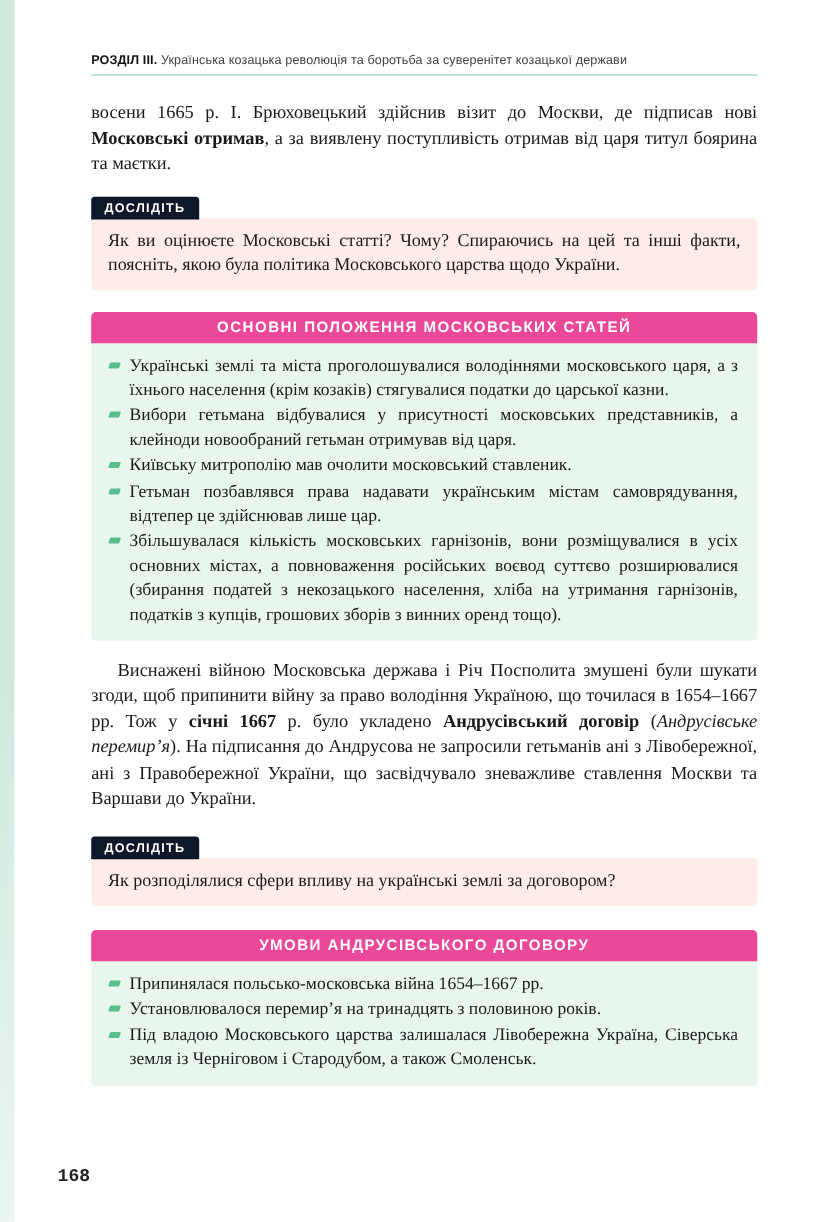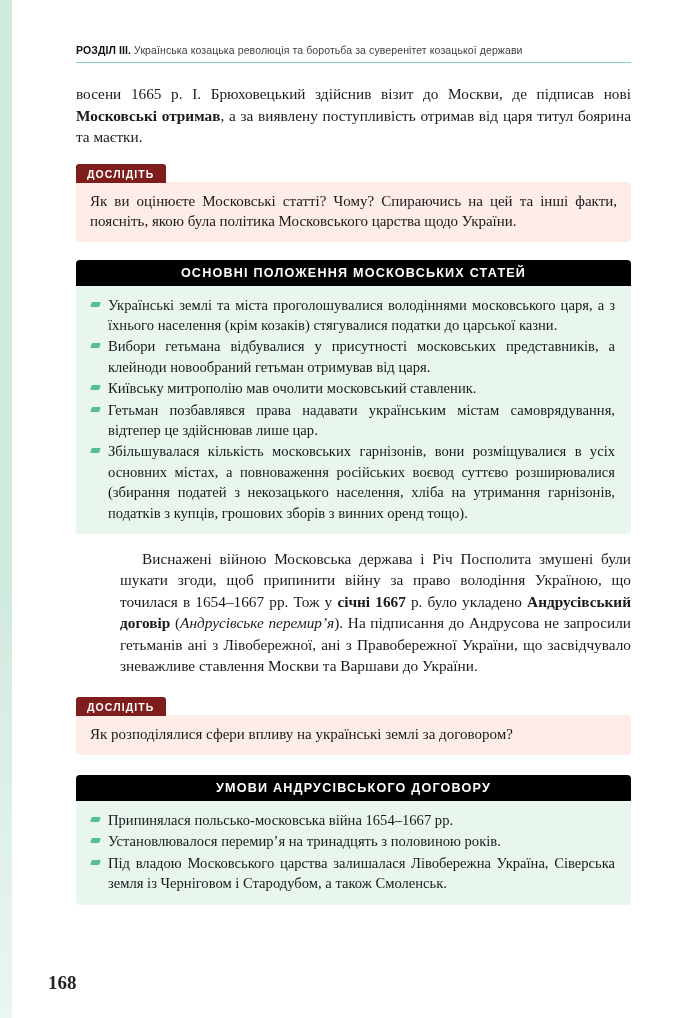--- a/index.html
+++ b/index.html
@@ -62,32 +62,31 @@
     line-height: 21.5px;
     text-align: justify;
     margin: 0;
     text-indent: 0;
   }
   p.body.first {
     margin-top: 20px;
   }
   p.body.indent {
     text-indent: 22px;
-    margin-left: 44px;
   }
   b { font-weight: bold; }
   i { font-style: italic; }
 
   
   .doslidit {
     margin-top: 16px;
   }
   .doslidit-tab {
     display: inline-block;
-    background: #7f1d1d;
+    background: #0f172a;
     color: #ffffff;
     font-family: "Liberation Sans", sans-serif;
     font-weight: bold;
     font-size: 10.5px;
     letter-spacing: 1.1px;
     padding: 4px 11px 3px 11px;
     border-radius: 3px 3px 0 0;
     position: relative;
     z-index: 2;
   }
@@ -102,21 +101,21 @@
   }
 
   
   .greenblock {
     margin-top: 18px;
     background: #e8f6ee;
     border-radius: 4px;
     padding-bottom: 10px;
   }
   .greenblock-title {
-    background: #000000;
+    background: #ec4899;
     color: #ffffff;
     font-family: "Liberation Sans", sans-serif;
     font-weight: bold;
     font-size: 12.6px;
     letter-spacing: 1.2px;
     text-align: center;
     padding: 6px 0 6px 0;
     border-radius: 4px 4px 0 0;
   }
   ul.greenlist {
@@ -141,23 +140,23 @@
     height: 5px;
     background: #57bf8e;
     border-radius: 1px;
     transform: skewX(-18deg);
   }
   
   .pagenum {
     position: absolute;
     left: 48px;
     top: 972px;
-    font-family: Liberation Serif, serif;
-    font-weight: bold;
-    font-size: 19px;
+    font-family: Liberation Mono, monospace;
+    font-weight: bold;
+    font-size: 15px;
     color: #222;
   }
 </style>
 </head>
 <body>
 
 <div class="page">
 
   <div class="edge-bar"></div>
 

